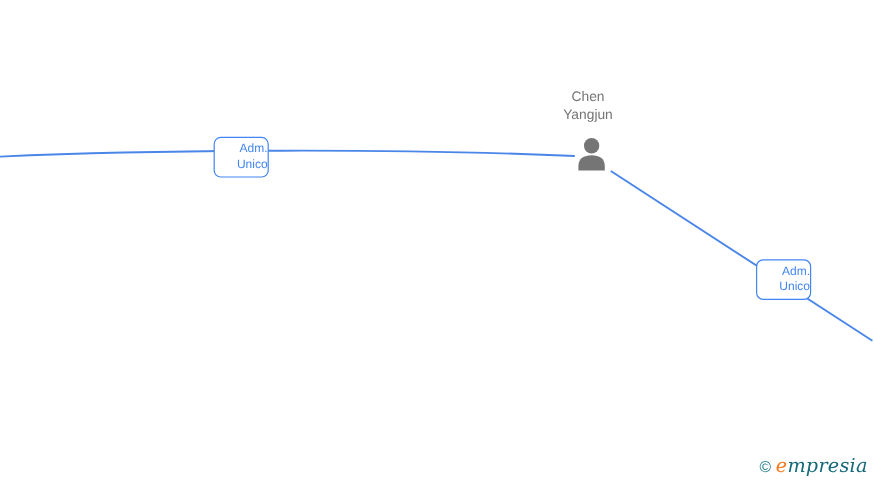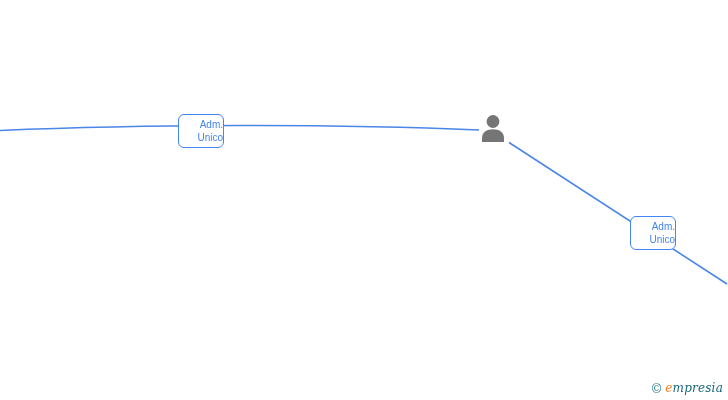--- a/index.html
+++ b/index.html
@@ -61,21 +61,21 @@
     user-select: none;
   }
   .logo-copy {
     color: #1e7b8c;
     font-size: 13px;
     line-height: 13px;
   }
   .logo-brand {
     font-family: "DejaVu Serif", "Liberation Serif", serif;
     font-style: italic;
-    font-size: 12px;
+    font-size: 16px;
     line-height: 16px;
     letter-spacing: 0.2px;
   }
   .logo-e    { color: #f4791f; font-style: italic; }
   .logo-rest { color: #16697a; font-style: italic; }
 </style>
 </head>
 <body>
 
 <div class="canvas">
@@ -86,20 +86,21 @@
 
     <path class="edge" d="M 509 142.5 L 727 284"></path>
 
     <g>
       <circle class="person-icon-shape" cx="493" cy="121.5" r="6.4"></circle>
       <path class="person-icon-shape" d="M 482 142 L 482 138.5 C 482 132 486.5 129.3 493 129.3
                C 499.5 129.3 504 132 504 138.5 L 504 142 Z"></path>
     </g>
   </svg>
 
+  <div class="node-name">Chen Yangjun</div>
 
   <div class="edge-label edge-label-left">Adm. Unico</div>
 
   <div class="edge-label edge-label-right">Adm. Unico</div>
 
   <div class="logo">
     <span class="logo-copy">©</span>
     <span class="logo-brand"><i class="logo-e">e</i><i class="logo-rest">mpresia</i></span>
   </div>
 

